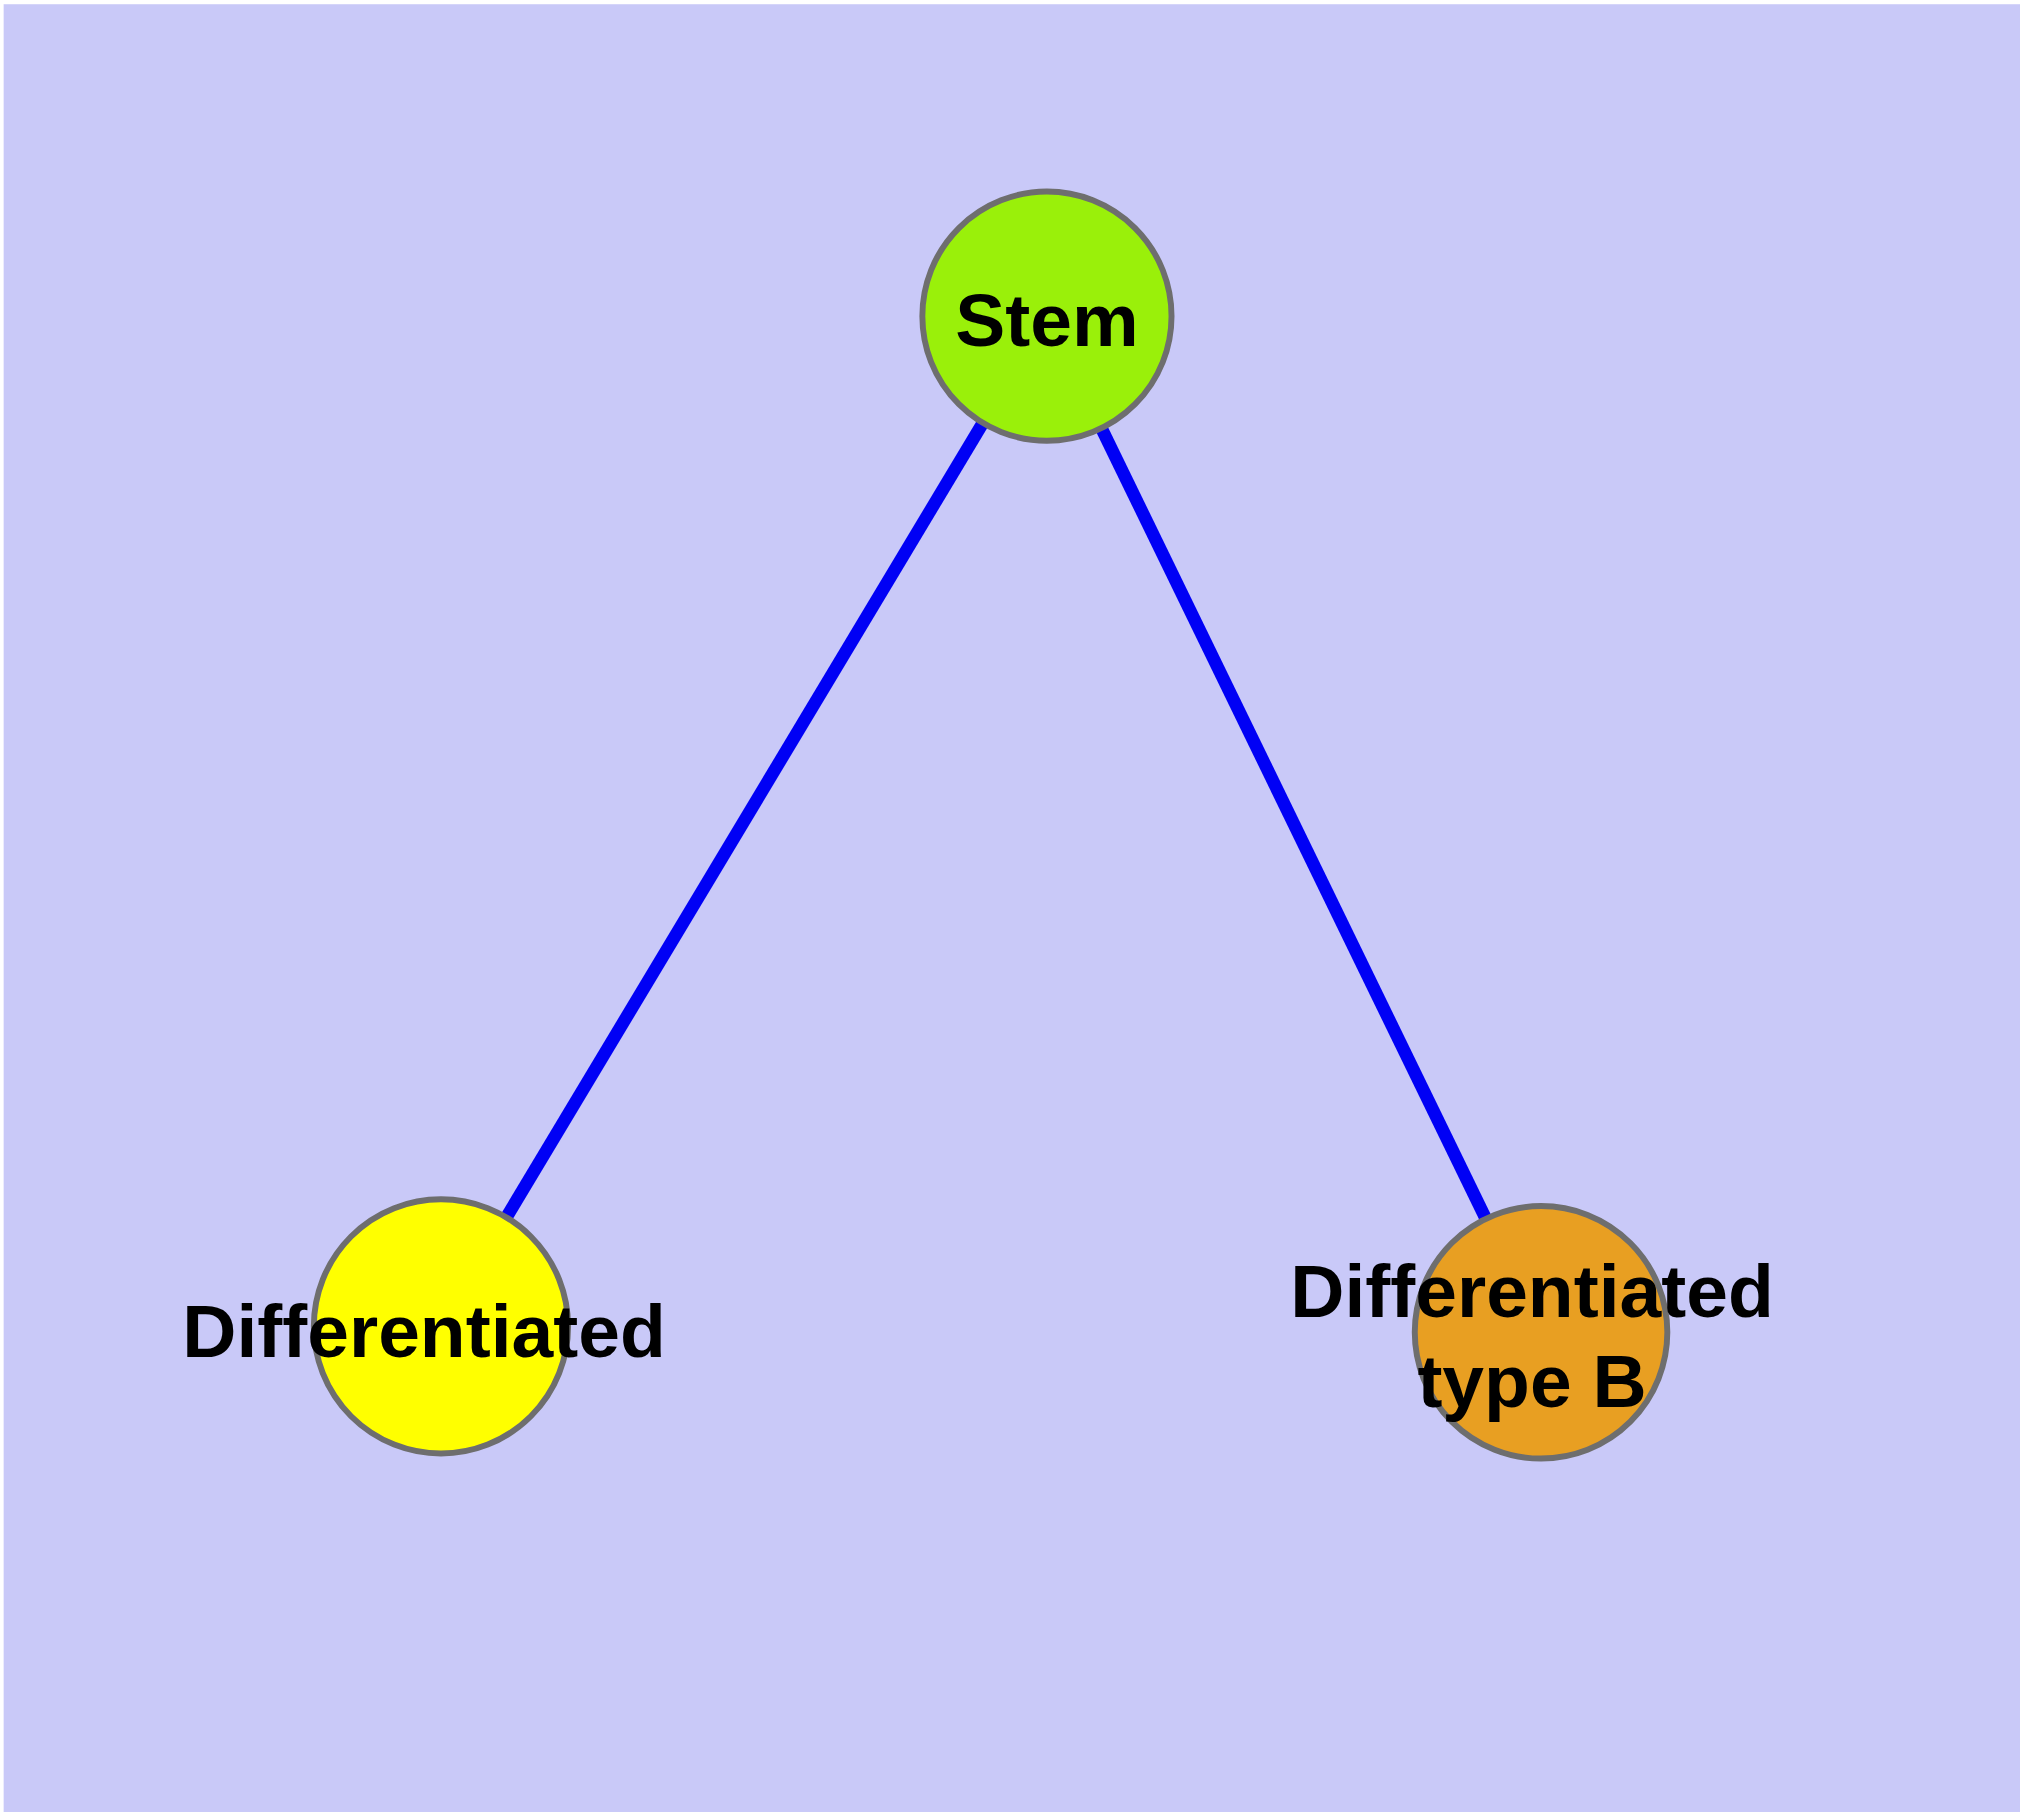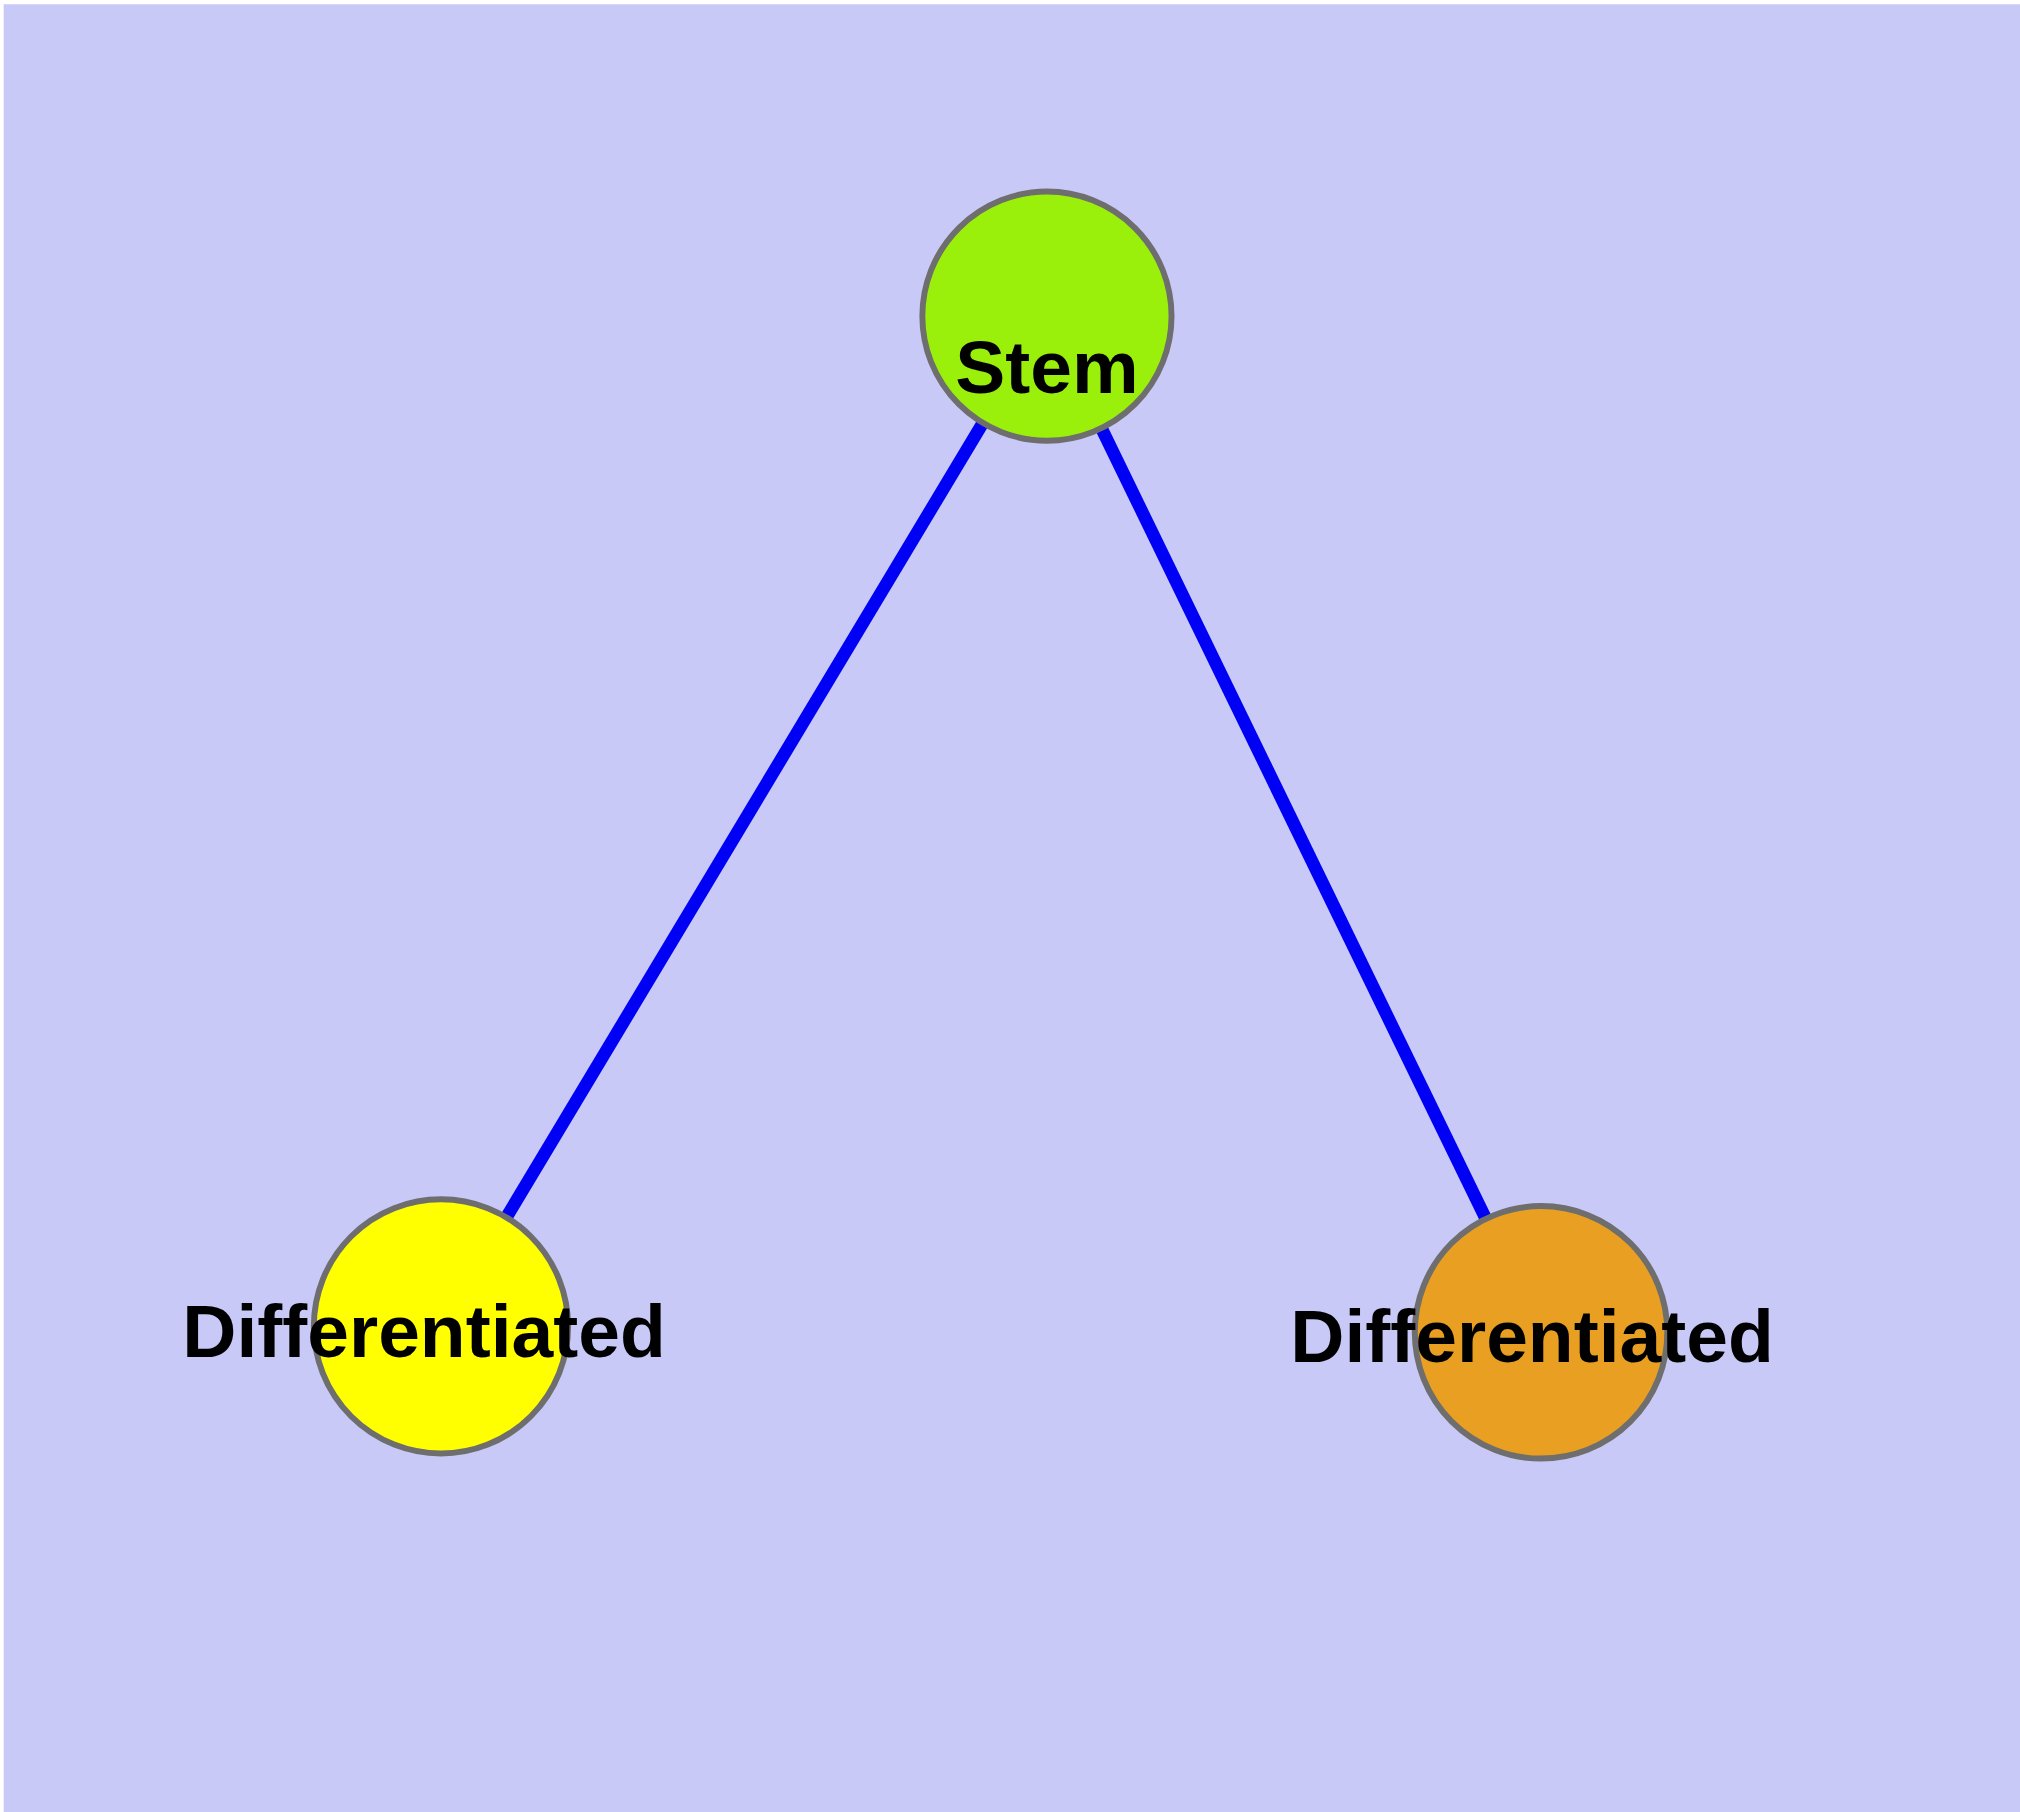--- a/index.html
+++ b/index.html
@@ -51,26 +51,27 @@
       <line x1="1235" y1="373" x2="1818" y2="1572"></line>
     </g>
 
     <g stroke-width="7" stroke="#6e6e6e">
       <circle cx="1235" cy="373" r="147" fill="#9af00a"></circle>
       <circle cx="520" cy="1565" r="150" fill="#ffff00"></circle>
       <circle cx="1818" cy="1572" r="149" fill="#e89f22"></circle>
     </g>
   </svg>
 
-  <div class="node-label" style="left:1047px; top:320px;margin-top:47px;">
+  <div class="node-label" style="left:1047px; top:320px;">
     <span>Stem</span>
   </div>
 
   <div class="node-label" style="left:424px; top:1331px;">
     <span>Differentiated</span>
   </div>
 
   <div class="node-label" style="left:1532px; top:1336px;">
     <span>Differentiated</span>
+    <span>type B</span>
   </div>
 
 </div>
 
 
 </body></html>

